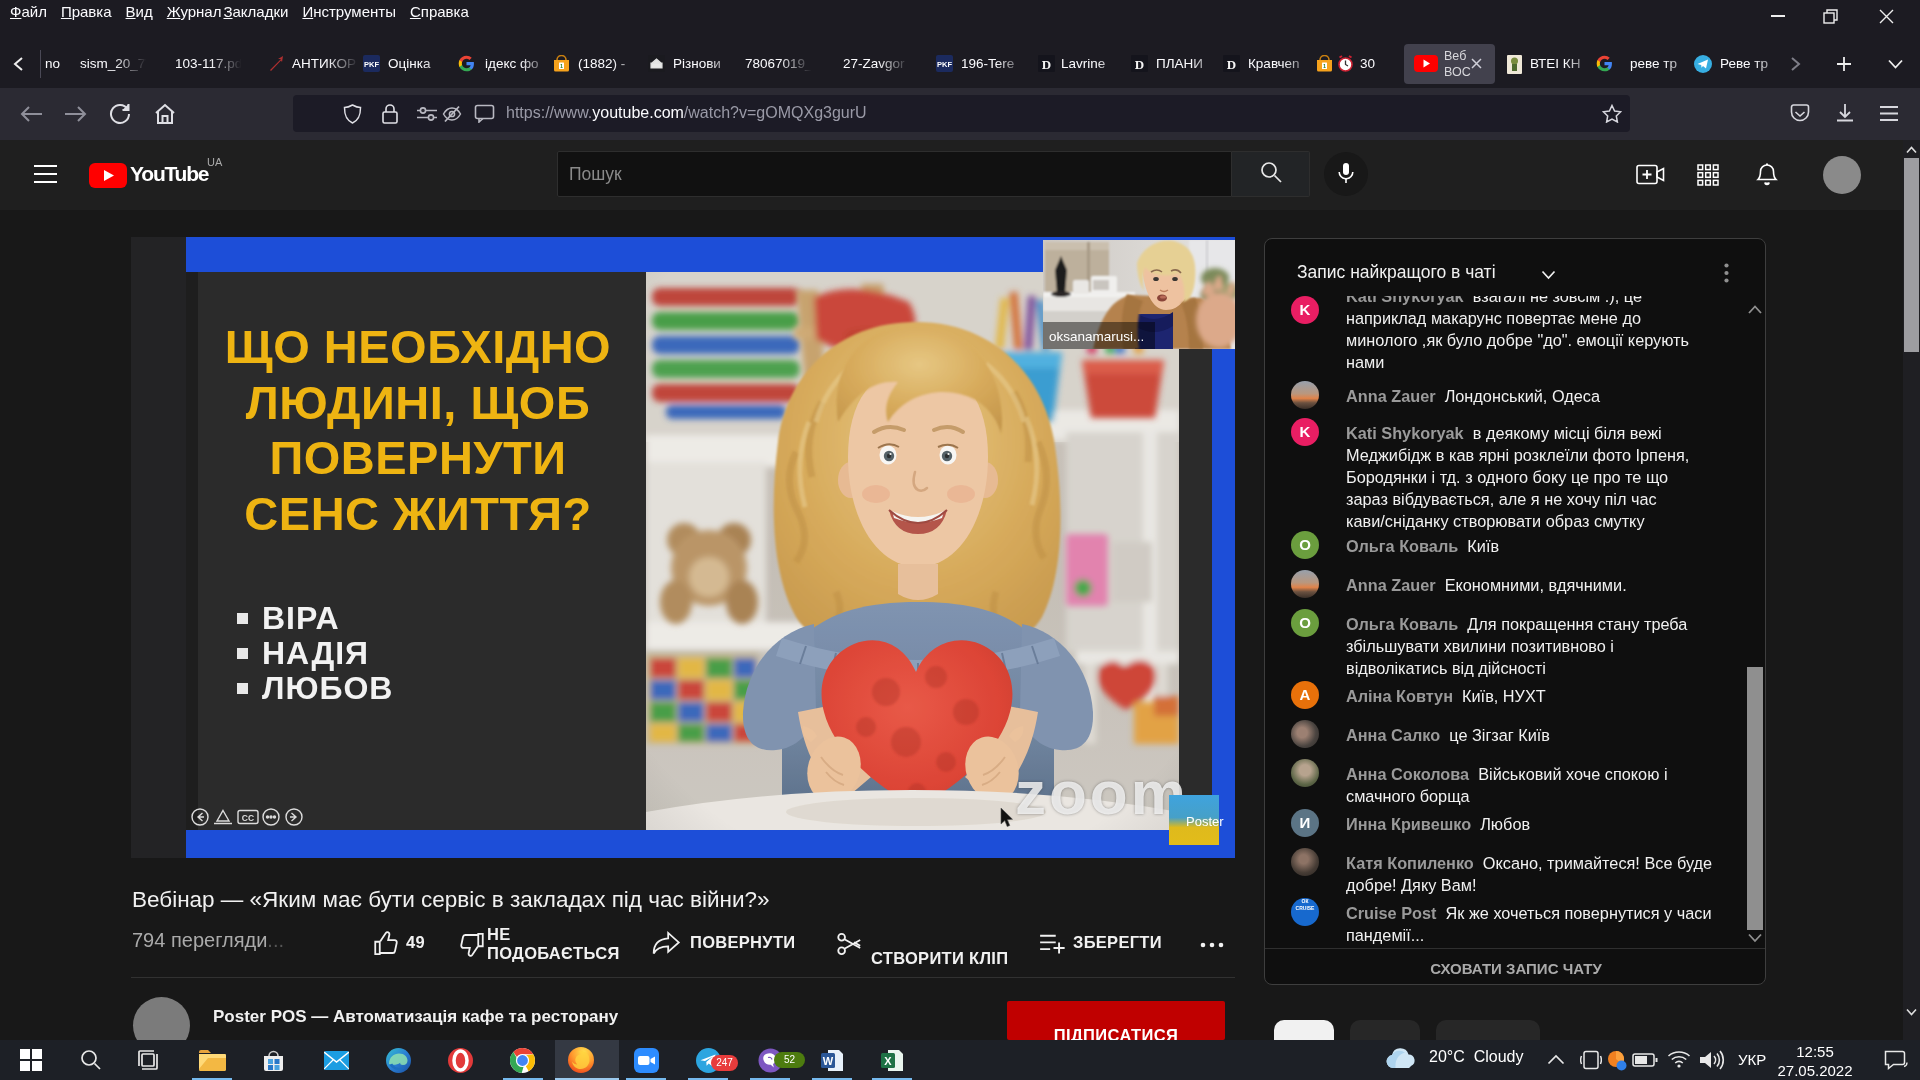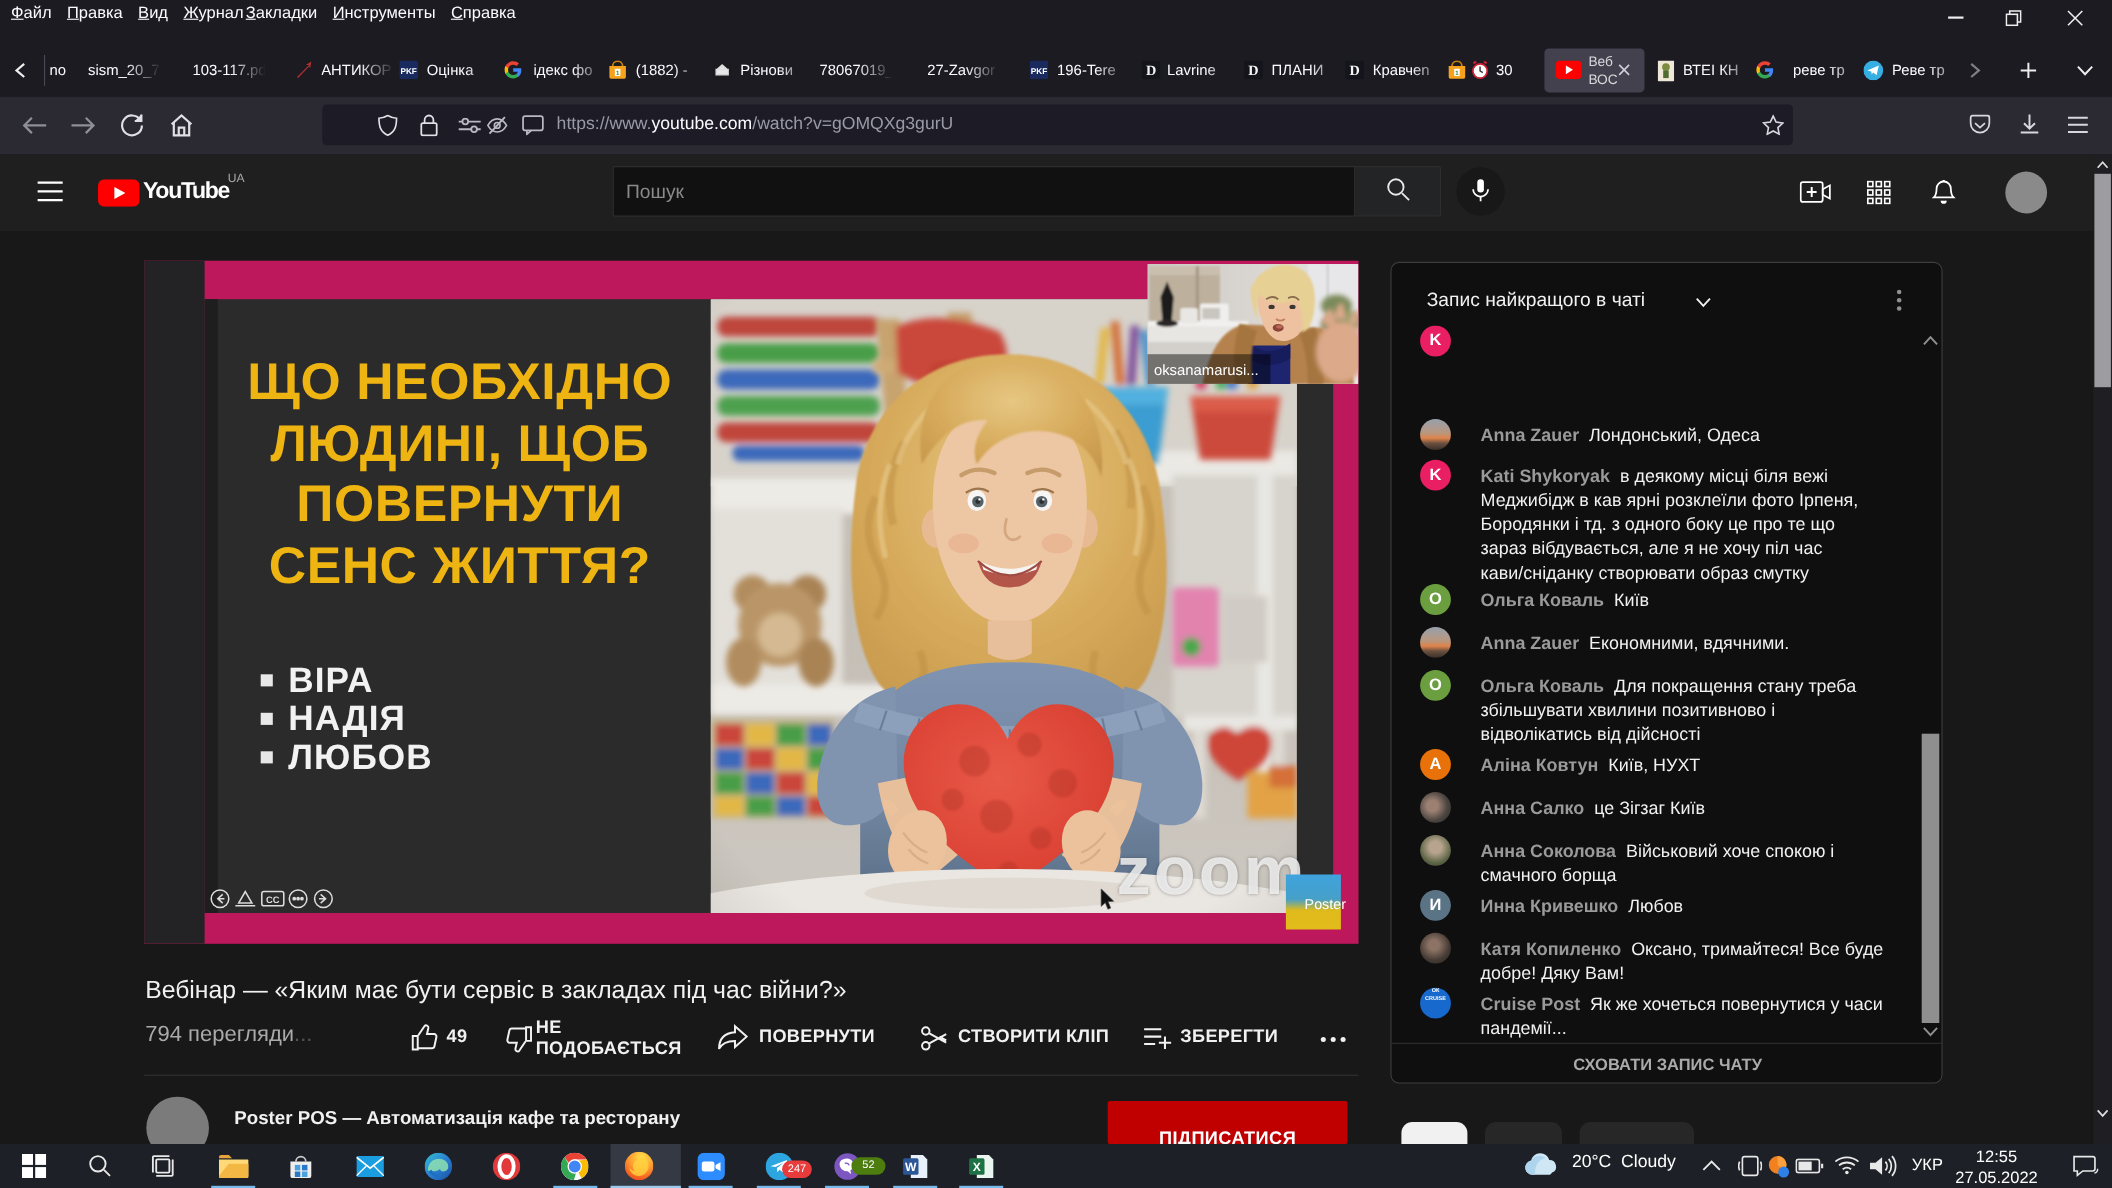--- a/index.html
+++ b/index.html
@@ -247,21 +247,21 @@
 
   <div class="abs" style="left:1903px;top:140px;width:17px;height:900px;background:#1f1f23;"></div>
   <svg class="abs" style="left:1906px;top:146px;" width="11" height="8" viewBox="0 0 11 8" stroke="#ddd" stroke-width="1.6" fill="none">
       <path d="M1 6.5 L5.5 1.5 L10 6.5"></path>
     </svg>
   <div class="abs" style="left:1904px;top:158px;width:15px;height:194px;background:#9d9da1;"></div>
   <svg class="abs" style="left:1906px;top:1008px;" width="11" height="8" viewBox="0 0 11 8" stroke="#ddd" stroke-width="1.6" fill="none">
       <path d="M1 1.5 L5.5 6.5 L10 1.5"></path>
     </svg>
 
-  <div class="abs" id="player" style="left:131px;top:237px;width:1104px;height:621px;background:#be185d;overflow:hidden;">
+  <div class="abs" id="player" style="left:131px;top:237px;width:1104px;height:621px;background:#1d4ed8;overflow:hidden;">
     <div class="abs" style="left:0;top:0;width:55px;height:621px;background:#232325;"></div>
 
     <div class="abs" style="left:55px;top:35px;width:1026px;height:558px;background:#2b2b2b;"></div>
     <div class="abs" style="left:55px;top:35px;width:12px;height:558px;background:#1e1e1e;"></div>
 
     <div class="abs" style="left:87px;top:82px;width:400px;text-align:center;color:#eeb412;font-weight:bold;font-size:47px;line-height:55.5px;letter-spacing:0.5px;">ЩО НЕОБХІДНО ЛЮДИНІ, ЩОБ ПОВЕРНУТИ СЕНС ЖИТТЯ?</div>
 
     <div class="abs" style="left:106px;top:364px;color:#f2f2f2;font-weight:bold;font-size:32px;line-height:35px;letter-spacing:1px;">
       <div><span style="display:inline-block;width:11px;height:11px;background:#e8e8e8;margin-right:14px;vertical-align:5px;"></span>ВІРА</div>
       <div><span style="display:inline-block;width:11px;height:11px;background:#e8e8e8;margin-right:14px;vertical-align:5px;"></span>НАДІЯ</div>
@@ -594,21 +594,21 @@
     <div class="albl" style="left:487px;top:-5px;line-height:18.5px;">НЕ<br>ПОДОБАЄТЬСЯ</div>
     <svg class="aicon" style="left:652px;" width="29" height="27" viewBox="0 0 26 24" fill="none" stroke="#f1f1f1" stroke-width="1.6">
       <path d="M14.5 7.5 V2.5 L24 11 L14.5 19.5 V14.5 C7 14.5 3.5 17 1.5 21 C1.5 13 5.5 8.2 14.5 7.5 Z"></path>
     </svg>
     <div class="albl" style="left:690px;">ПОВЕРНУТИ</div>
     <svg class="aicon" style="left:836px;" width="27" height="28" viewBox="0 0 24 24" fill="none" stroke="#f1f1f1" stroke-width="1.6">
       <circle cx="5" cy="6" r="3"></circle>
         <circle cx="5" cy="18" r="3"></circle>
       <path d="M7.5 7.8 L21.5 15.5 M7.5 16.2 L21.5 8.5 M16 10.5 L21.5 13.5"></path>
     </svg>
-    <div class="albl" style="left:871px;">СТВОРИТИ КЛІП</div>
+    <div class="albl" style="left:871px;margin-top:16px;">СТВОРИТИ КЛІП</div>
     <svg class="aicon" style="left:1039px;" width="29" height="27" viewBox="0 0 26 24" fill="none" stroke="#f1f1f1" stroke-width="1.7">
       <path d="M1 5 H15 M1 11 H15 M1 17 H10 M18 11 V21 M13 16 H23"></path>
     </svg>
     <div class="albl" style="left:1073px;">ЗБЕРЕГТИ</div>
     <svg class="aicon" style="left:1200px;top:12px;" width="24" height="6" viewBox="0 0 24 6" fill="#f1f1f1">
       <circle cx="3" cy="3" r="2.3"></circle>
         <circle cx="12" cy="3" r="2.3"></circle>
         <circle cx="21" cy="3" r="2.3"></circle>
     </svg>
   </div>
@@ -627,20 +627,21 @@
     <svg class="abs" style="left:276px;top:31px;" width="15" height="10" viewBox="0 0 15 10" stroke="#f1f1f1" stroke-width="1.7" fill="none">
         <path d="M1.5 1.5 L7.5 8 L13.5 1.5"></path>
       </svg>
     <svg class="abs" style="left:459px;top:24px;" width="5" height="20" viewBox="0 0 5 20" fill="#909090">
         <circle cx="2.5" cy="2.5" r="2.1"></circle>
         <circle cx="2.5" cy="10" r="2.1"></circle>
         <circle cx="2.5" cy="17.5" r="2.1"></circle>
       </svg>
     <div class="abs" id="chatlist" style="left:0;top:57px;width:502px;height:652px;overflow:hidden;font-size:16.3px;line-height:22px;color:#f1f1f1;">
       <div class="av" style="top:0;background:#e91e63;">K</div>
+      <div class="msg" style="top:-11px;"><b>Kati Shykoryak</b>&nbsp; взагалі не зовсім :), це<br>наприклад макарунс повертає мене до<br>минолого ,як було добре "до". емоції керують<br>нами</div>
       <div class="av" style="top:85px;background:linear-gradient(180deg,#97a0ac 0%,#b9977e 45%,#e0834a 62%,#6b5140 78%,#3a2f28 100%);"></div>
       <div class="msg" style="top:89px;"><b>Anna Zauer</b>&nbsp; Лондонський, Одеса</div>
       <div class="av" style="top:122px;background:#e91e63;">K</div>
       <div class="msg" style="top:126px;"><b>Kati Shykoryak</b>&nbsp; в деякому місці біля вежі<br>Меджибідж в кав ярні розклеїли фото Ірпеня,<br>Бородянки і тд. з одного боку це про те що<br>зараз вібдувається, але я не хочу піл час<br>кави/сніданку створювати образ смутку</div>
       <div class="av" style="top:235px;background:#6b9e3e;">О</div>
       <div class="msg" style="top:239px;"><b>Ольга Коваль</b>&nbsp; Київ</div>
       <div class="av" style="top:274px;background:linear-gradient(180deg,#97a0ac 0%,#b9977e 45%,#e0834a 62%,#6b5140 78%,#3a2f28 100%);"></div>
       <div class="msg" style="top:278px;"><b>Anna Zauer</b>&nbsp; Економними, вдячними.</div>
       <div class="av" style="top:313px;background:#6b9e3e;">О</div>
       <div class="msg" style="top:317px;"><b>Ольга Коваль</b>&nbsp; Для покращення стану треба<br>збільшувати хвилини позитивново і<br>відволікатись від дійсності</div>

